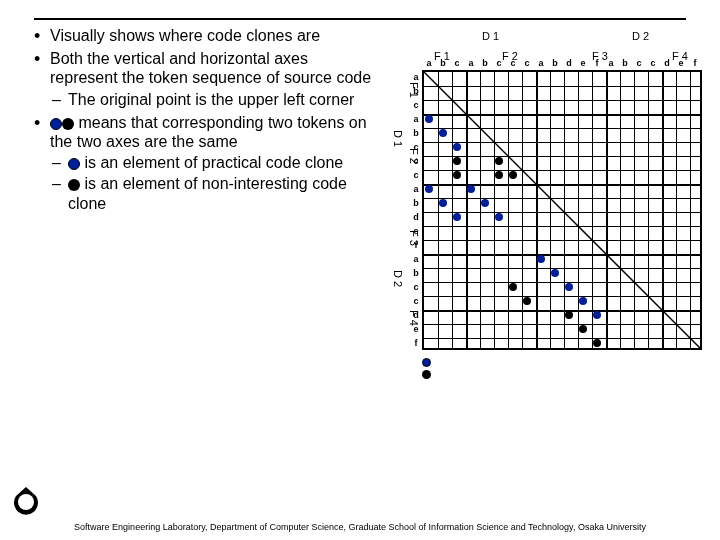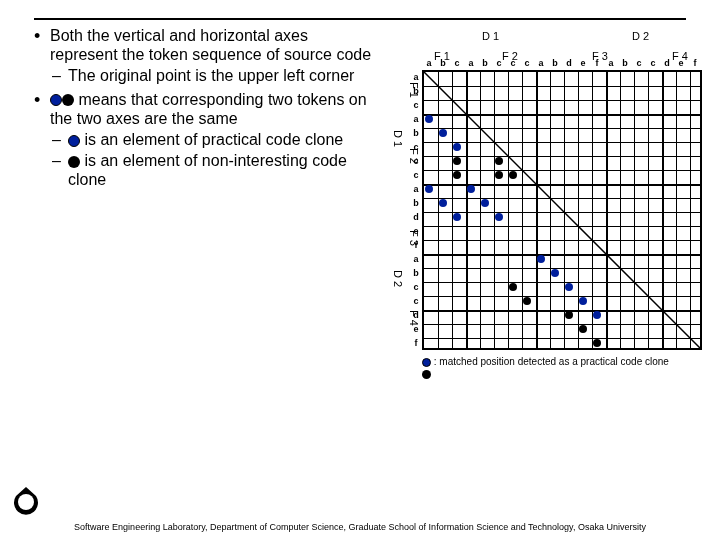--- a/index.html
+++ b/index.html
@@ -45,20 +45,21 @@
   .lettercol span { height:14px; font-size:9px; font-weight:bold; text-align:center; line-height:14px; }
 </style>
 </head>
 <body>
 
 <div class="slide">
   <hr class="hr">
   <div class="content">
     <div class="left">
       <ul>
+        <li>Visually shows where code clones are</li>
         <li>
           <span>Both the vertical and horizontal axes represent the token sequence of source code</span>
           <ul>
             <li>The original point is the upper left corner</li>
           </ul>
         </li>
         <li>
           <span class="dot-blue"></span><span class="dot-black"></span><span> means that corresponding two tokens on the two axes are the same</span>
           <ul>
             <li><span class="dot-blue"></span><span> is an element of practical code clone</span></li>
@@ -192,21 +193,21 @@
             <div class="pt black" style="left: 91px; top: 105px;"></div>
             <div class="pt black" style="left: 35px; top: 91px;"></div>
             <div class="pt black" style="left: 35px; top: 105px;"></div>
             <div class="pt black" style="left: 91px; top: 217px;"></div>
             <div class="pt black" style="left: 105px; top: 231px;"></div>
             <div class="pt black" style="left: 147px; top: 245px;"></div>
             <div class="pt black" style="left: 161px; top: 259px;"></div>
             <div class="pt black" style="left: 175px; top: 273px;"></div>
           </div>
         <div class="legend-chart">
-          <div><span class="dot-blue"></span><span> : matched position detected as a practical code clone</span></div>
+          <div><span class="dot-blue"></span></div>
           <div><span class="dot-black"></span></div>
         </div>
       </div>
     </div>
   </div>
 </div>
 
 <div class="logo">
   <svg width="32" height="32" viewBox="0 0 32 32">
       <path d="M16 3 L26 12 A12 12 0 1 1 6 12 Z" fill="#000"></path>

